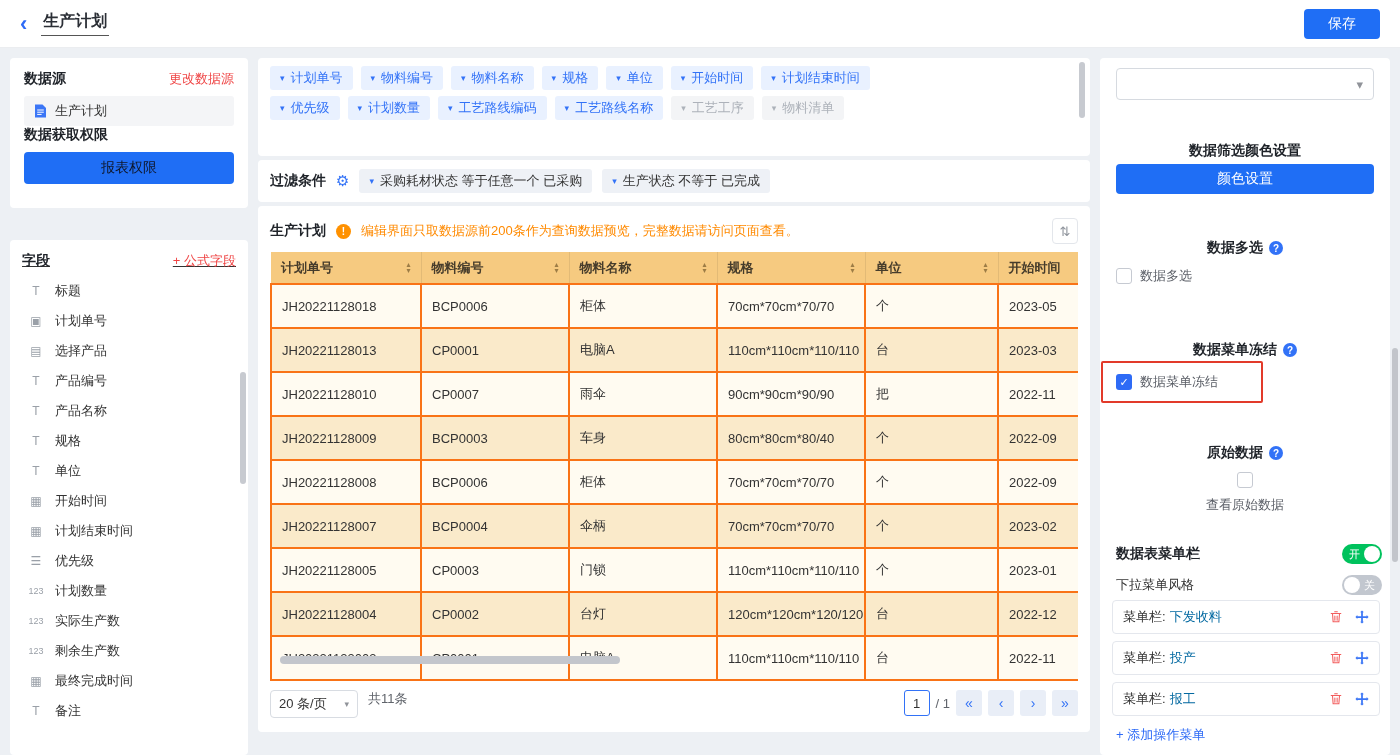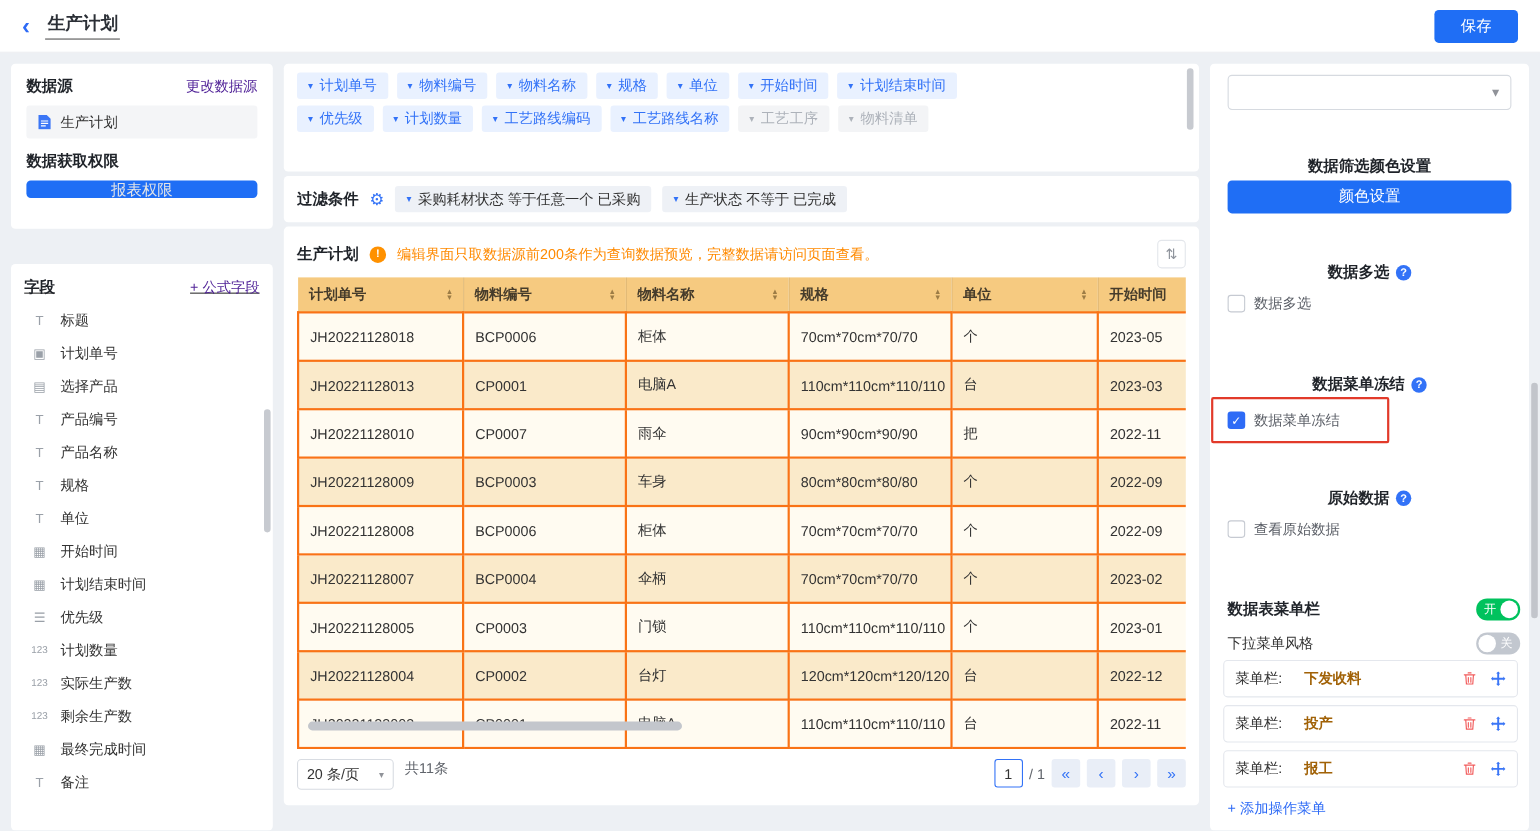--- a/index.html
+++ b/index.html
@@ -9,24 +9,24 @@
   
   #topbar{position:absolute;left:0;top:0;width:1400px;height:48px;background:#fff;border-bottom:1px solid #ebedf0;display:flex;align-items:center;padding:0 20px;z-index:5;}
   .back-ic{color:#2e6bf6;font-size:22px;line-height:1;margin-right:14px;cursor:pointer;font-weight:bold;}
   .page-title{font-size:16px;color:#2b2f36;font-weight:bold;border-bottom:1px solid #555;padding:0 2px 3px;}
   .save-btn{margin-left:auto;width:76px;height:30px;background:#1f6ef5;color:#fff;border:none;border-radius:4px;font-size:14px;cursor:pointer;}
 
   
   #left1{left:10px;top:58px;width:238px;height:150px;padding:12px 14px;}
   .sec-row{display:flex;align-items:center;justify-content:space-between;}
   .sec-title{font-size:14px;font-weight:bold;color:#1f2329;}
-  .blue-link{color:#4c1d95;font-size:13px;cursor:pointer;}
+  .blue-link{color:#ef4444;font-size:13px;cursor:pointer;}
   .ds-item{margin-top:8px;height:30px;background:#f4f5f7;border-radius:3px;display:flex;align-items:center;gap:8px;padding:0 10px;cursor:pointer;}
-  .perm-title{margin-top:12px;font-size:14px;font-weight:bold;color:#1f2329;}
-  .perm-btn{margin-top:8px;width:100%;height:16px;background:#1f6ef5;color:#e5e5e5;border:none;border-radius:4px;font-size:14px;cursor:pointer;}
+  .perm-title{font-size:14px;font-weight:bold;color:#1f2329;}
+  .perm-btn{margin-top:8px;width:100%;height:32px;background:#1f6ef5;color:#0f172a;border:none;border-radius:4px;font-size:14px;cursor:pointer;}
 
   #left2{left:10px;top:240px;width:238px;height:515px;padding:12px;overflow:hidden;}
   .field-item{height:30px;display:flex;align-items:center;gap:9px;padding:0 4px;cursor:pointer;border-radius:3px;}
   .f-icon{width:20px;color:#9aa0a8;font-size:12px;text-align:center;flex:none;}
   .f-icon.num{font-size:9px;letter-spacing:0;}
   .f-label{color:#333;}
 
   
   #display-panel{left:258px;top:58px;width:832px;height:98px;padding:8px 12px;display:flex;}
   .df-label{width:92px;padding-top:4px;color:#333;flex:none;}
@@ -89,21 +89,21 @@
   .toggle .knob{position:absolute;top:2px;width:16px;height:16px;border-radius:50%;background:#fff;}
   .toggle.on{background:#00c25d;}
   .toggle.on .tg-label{left:7px;}
   .toggle.on .knob{right:2px;}
   .toggle.off{background:#c2c7cf;}
   .toggle.off .tg-label{right:7px;}
   .toggle.off .knob{left:2px;}
   #menu-list{position:absolute;left:12px;right:10px;top:542px;}
   .menu-item{height:34px;border:1px solid #e4e7ed;border-radius:4px;display:flex;align-items:center;padding:0 10px;margin-bottom:7px;background:#fff;}
   .menu-prefix{color:#333;text-align:right;}
-  .menu-value{color:#a16207;margin-left:20px;font-weight:bold;}
+  .menu-value{color:#0369a1;margin-left:4px;}
   .menu-icons{margin-left:auto;display:flex;align-items:center;gap:12px;}
   .icon-btn{display:inline-flex;align-items:center;cursor:pointer;}
   .add-link{position:absolute;left:16px;top:668px;color:#2e6bf6;cursor:pointer;}
 
   
   .sb{position:absolute;background:#c7cad0;border-radius:3px;width:6px;}
   #sb-left{left:240px;top:372px;height:112px;}
   #sb-mid{left:1079px;top:62px;height:56px;}
   #sb-win{left:1392px;top:348px;height:214px;background:#c2c5cb;}
 </style>
@@ -360,21 +360,21 @@
             <td>CP0007</td>
             <td>雨伞</td>
             <td>90cm*90cm*90/90</td>
             <td>把</td>
             <td>2022-11</td>
           </tr>
           <tr class="even">
             <td>JH20221128009</td>
             <td>BCP0003</td>
             <td>车身</td>
-            <td>80cm*80cm*80/80</td>
+            <td>80cm*80cm*80/40</td>
             <td>个</td>
             <td>2022-09</td>
           </tr>
           <tr class="odd">
             <td>JH20221128008</td>
             <td>BCP0006</td>
             <td>柜体</td>
             <td>70cm*70cm*70/70</td>
             <td>个</td>
             <td>2022-09</td>
@@ -459,21 +459,21 @@
     <div class="cb-row">
       <span class="cb checked">✓</span>
       <span class="cb-label">数据菜单冻结</span>
     </div>
   </div>
 
   <div class="abs rt-title" style="top:386px;">
     <span>原始数据</span>
     <span class="help-ic">?</span>
   </div>
-  <div class="abs cb-row" style="top:414px;">
+  <div class="abs cb-row" style="top:414px;flex-direction:column;">
     <span class="cb unchecked"></span>
     <span class="cb-label">查看原始数据</span>
   </div>
 
   <div class="abs tg-row" style="top:486px;right:8px;">
     <span class="rt-title">数据表菜单栏</span>
     <span class="toggle on">
       <span class="tg-label">开</span>
       <span class="knob"></span>
     </span>

